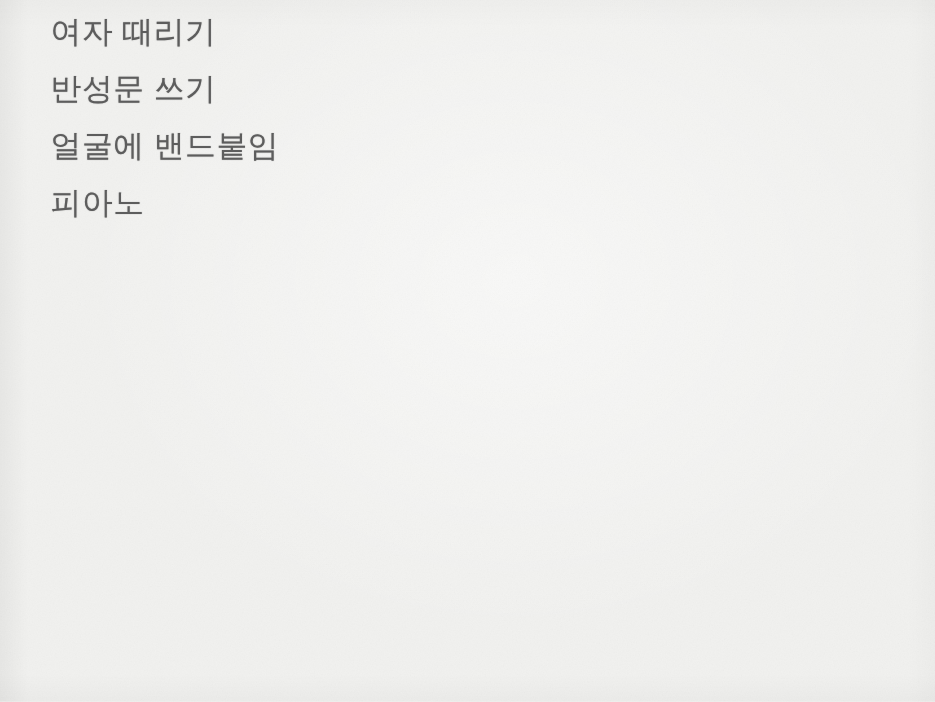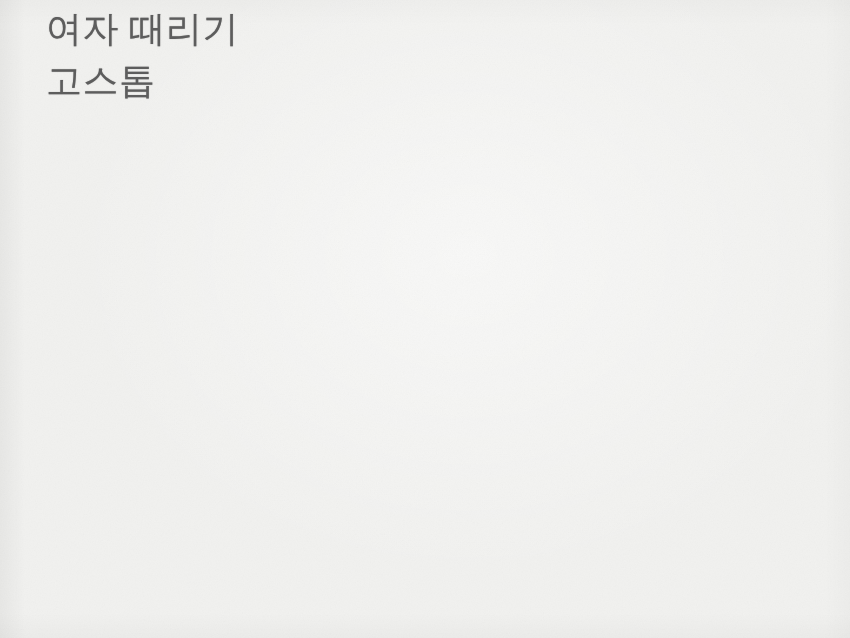--- a/index.html
+++ b/index.html
@@ -35,36 +35,38 @@
     position: absolute;
     top: 3px;
     left: 46px;
     margin: 0;
     padding: 0;
     list-style: none;
   }
   .word-list li {
     height: 52px;
     line-height: 52px;
-    font-size: 36px;
+    font-size: 28px;
     letter-spacing: 0.5px;
     color: #5d5d5d;
     text-shadow: 0 0 1px rgba(93,93,93,0.55);
     white-space: nowrap;
   }
 </style>
 </head>
 <body>
 
 <div class="photo">
   <svg class="texture" xmlns="http://www.w3.org/2000/svg">
     <filter id="grain">
       <feTurbulence type="fractalNoise" baseFrequency="0.85" numOctaves="2" stitchTiles="stitch"></feTurbulence>
       <feColorMatrix type="saturate" values="0"></feColorMatrix>
     </filter>
     <rect width="100%" height="100%" filter="url(#grain)"></rect>
   </svg>
 
   <ul class="word-list">
     <li>여자 때리기</li>
-    <li>고스톱</li>
+    <li>반성문 쓰기</li>
+    <li>얼굴에 밴드붙임</li>
+    <li>피아노</li>
   </ul>
 </div>
 
 </body></html>

